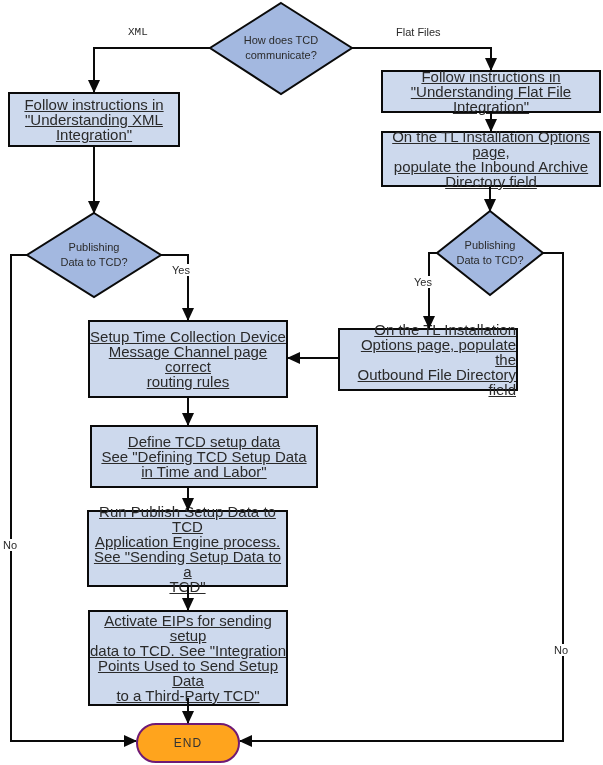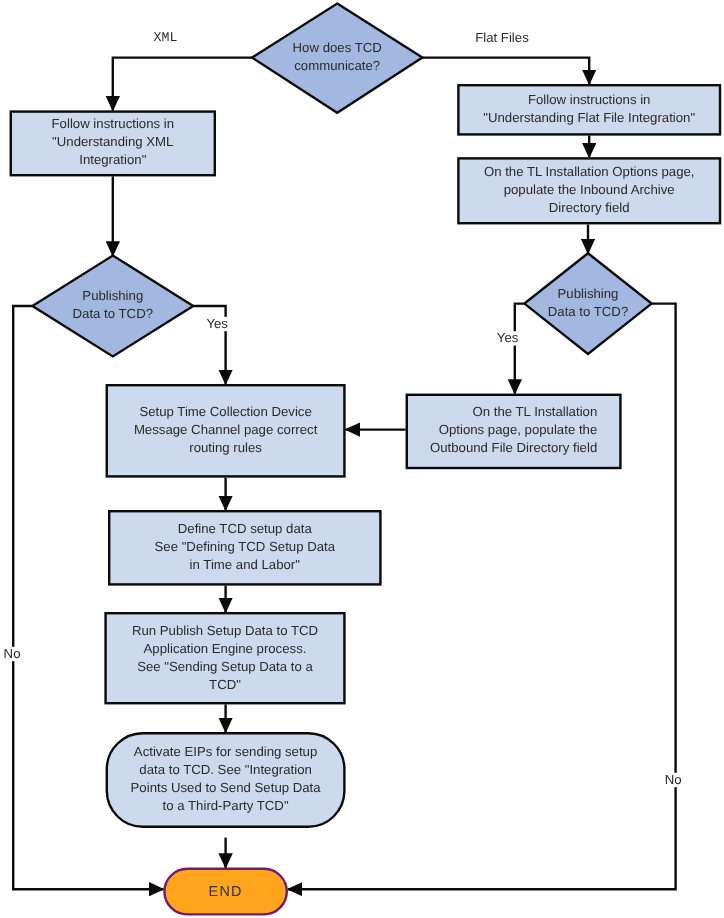--- a/index.html
+++ b/index.html
@@ -10,31 +10,32 @@
     position: relative; overflow: hidden;
   }
   .stage { position: absolute; left: 0; top: 0; width: 603px; height: 765px; }
   svg.layer { position: absolute; left: 0; top: 0; pointer-events: none; }
   .shapes-layer { z-index: 1; }
   .lines-layer  { z-index: 3; }
   .node {
     position: absolute; z-index: 2;
     background: #cdd9ed; border: 2px solid #0a0a0a;
     display: flex; align-items: center; justify-content: center;
-    text-align: center; font-size: 11px; line-height: 15px; color: #2a2a2a;
+    text-align: center; font-size: 15px; line-height: 15px; color: #2a2a2a;
     white-space: pre-line;
+    text-decoration: underline;
   }
   .b1 { left: 8px;   top: 92px;  width: 172px; height: 55px; }
   .b2 { left: 381px; top: 70px;  width: 220px; height: 43px; }
   .b3 { left: 381px; top: 131px; width: 220px; height: 56px; }
   .b4 { left: 338px; top: 328px; width: 180px; height: 63px; text-align: right; }
   .b5 { left: 88px;  top: 320px; width: 200px; height: 78px; }
   .b6 { left: 90px;  top: 425px; width: 228px; height: 63px; }
   .b7 { left: 87px;  top: 510px; width: 201px; height: 77px; }
-  .b8 { left: 88px;  top: 610px; width: 200px; height: 80px; border-radius: 31px; }
+  .b8 { left: 88px;  top: 610px; width: 200px; height: 96px; }
   .terminator {
     position: absolute; z-index: 2;
     left: 136px; top: 723px; width: 104px; height: 40px;
     background: #ffa41d; border: 2px solid #701a75; border-radius: 20px;
     display: flex; align-items: center; justify-content: center;
     font-size: 12px; letter-spacing: 1px; color: #333333;
   }
   .dlabel {
     position: absolute; z-index: 4; text-align: center;
     font-size: 11px; line-height: 15px; color: #2a2a2a; white-space: pre-line;

